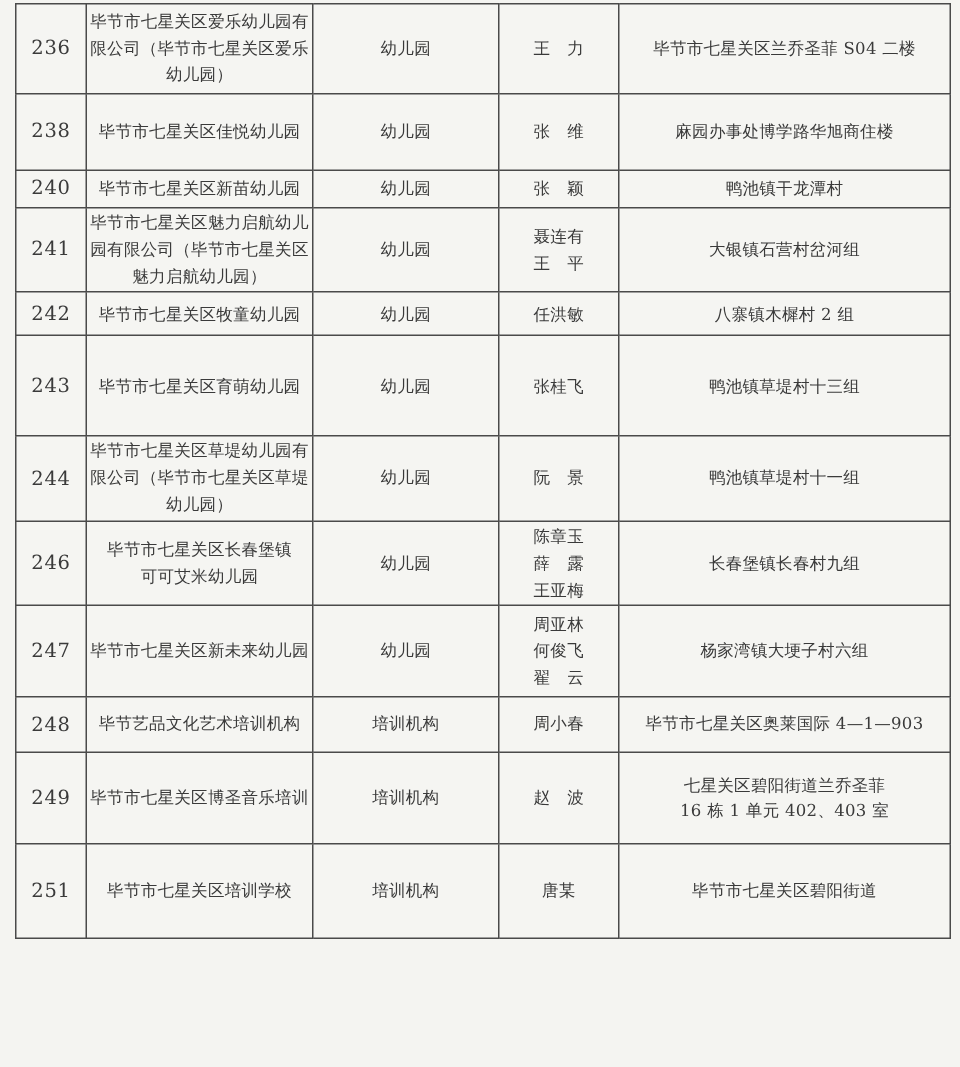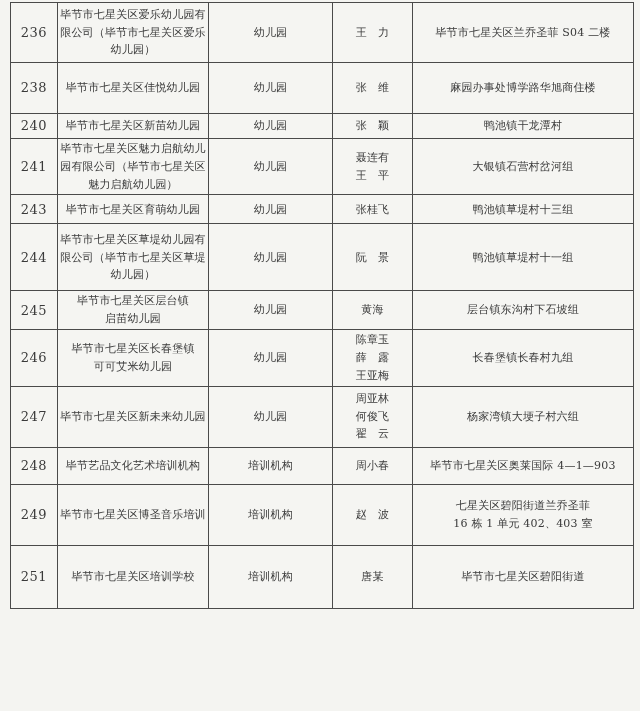--- a/index.html
+++ b/index.html
@@ -80,42 +80,41 @@
           <td class="col-no">241</td>
           <td class="col-name">毕节市七星关区魅力启航幼儿
 园有限公司（毕节市七星关区
 魅力启航幼儿园）</td>
           <td class="col-type">幼儿园</td>
           <td class="col-person">聂连有
 王　平</td>
           <td class="col-address">大银镇石营村岔河组</td>
         </tr>
         <tr>
+          <td class="col-no">242</td>
+          <td class="col-name">毕节市七星关区牧童幼儿园</td>
+          <td class="col-type">幼儿园</td>
+          <td class="col-person">任洪敏</td>
+          <td class="col-address">八寨镇木樨村 2 组</td>
+        </tr>
+        <tr>
           <td class="col-no">243</td>
           <td class="col-name">毕节市七星关区育萌幼儿园</td>
           <td class="col-type">幼儿园</td>
           <td class="col-person">张桂飞</td>
           <td class="col-address">鸭池镇草堤村十三组</td>
         </tr>
         <tr>
           <td class="col-no">244</td>
           <td class="col-name">毕节市七星关区草堤幼儿园有
 限公司（毕节市七星关区草堤
 幼儿园）</td>
           <td class="col-type">幼儿园</td>
           <td class="col-person">阮　景</td>
           <td class="col-address">鸭池镇草堤村十一组</td>
-        </tr>
-        <tr>
-          <td class="col-no">245</td>
-          <td class="col-name">毕节市七星关区层台镇
-启苗幼儿园</td>
-          <td class="col-type">幼儿园</td>
-          <td class="col-person">黄海</td>
-          <td class="col-address">层台镇东沟村下石坡组</td>
         </tr>
         <tr>
           <td class="col-no">246</td>
           <td class="col-name">毕节市七星关区长春堡镇
 可可艾米幼儿园</td>
           <td class="col-type">幼儿园</td>
           <td class="col-person">陈章玉
 薛　露
 王亚梅</td>
           <td class="col-address">长春堡镇长春村九组</td>

